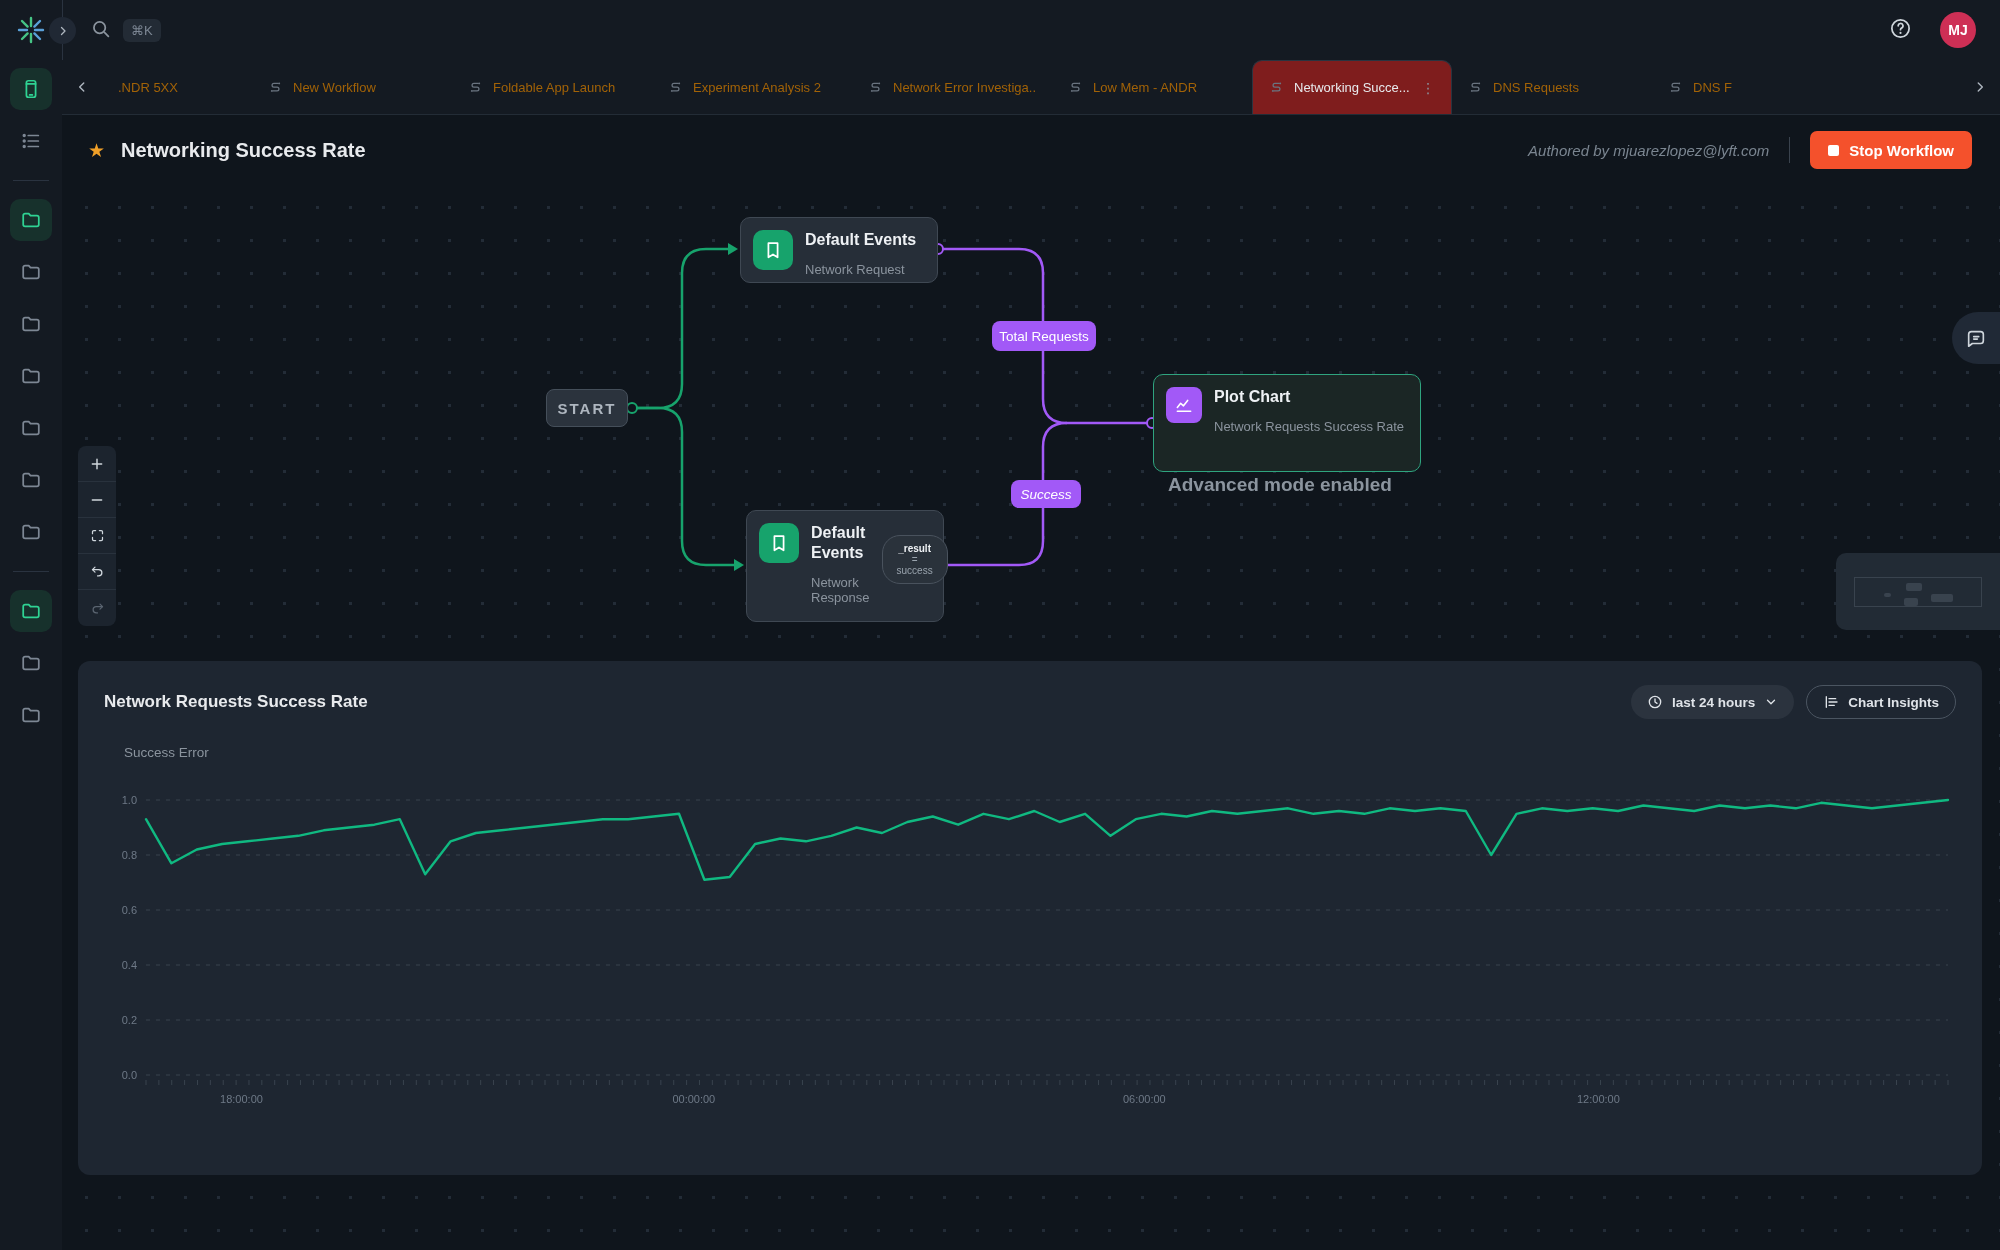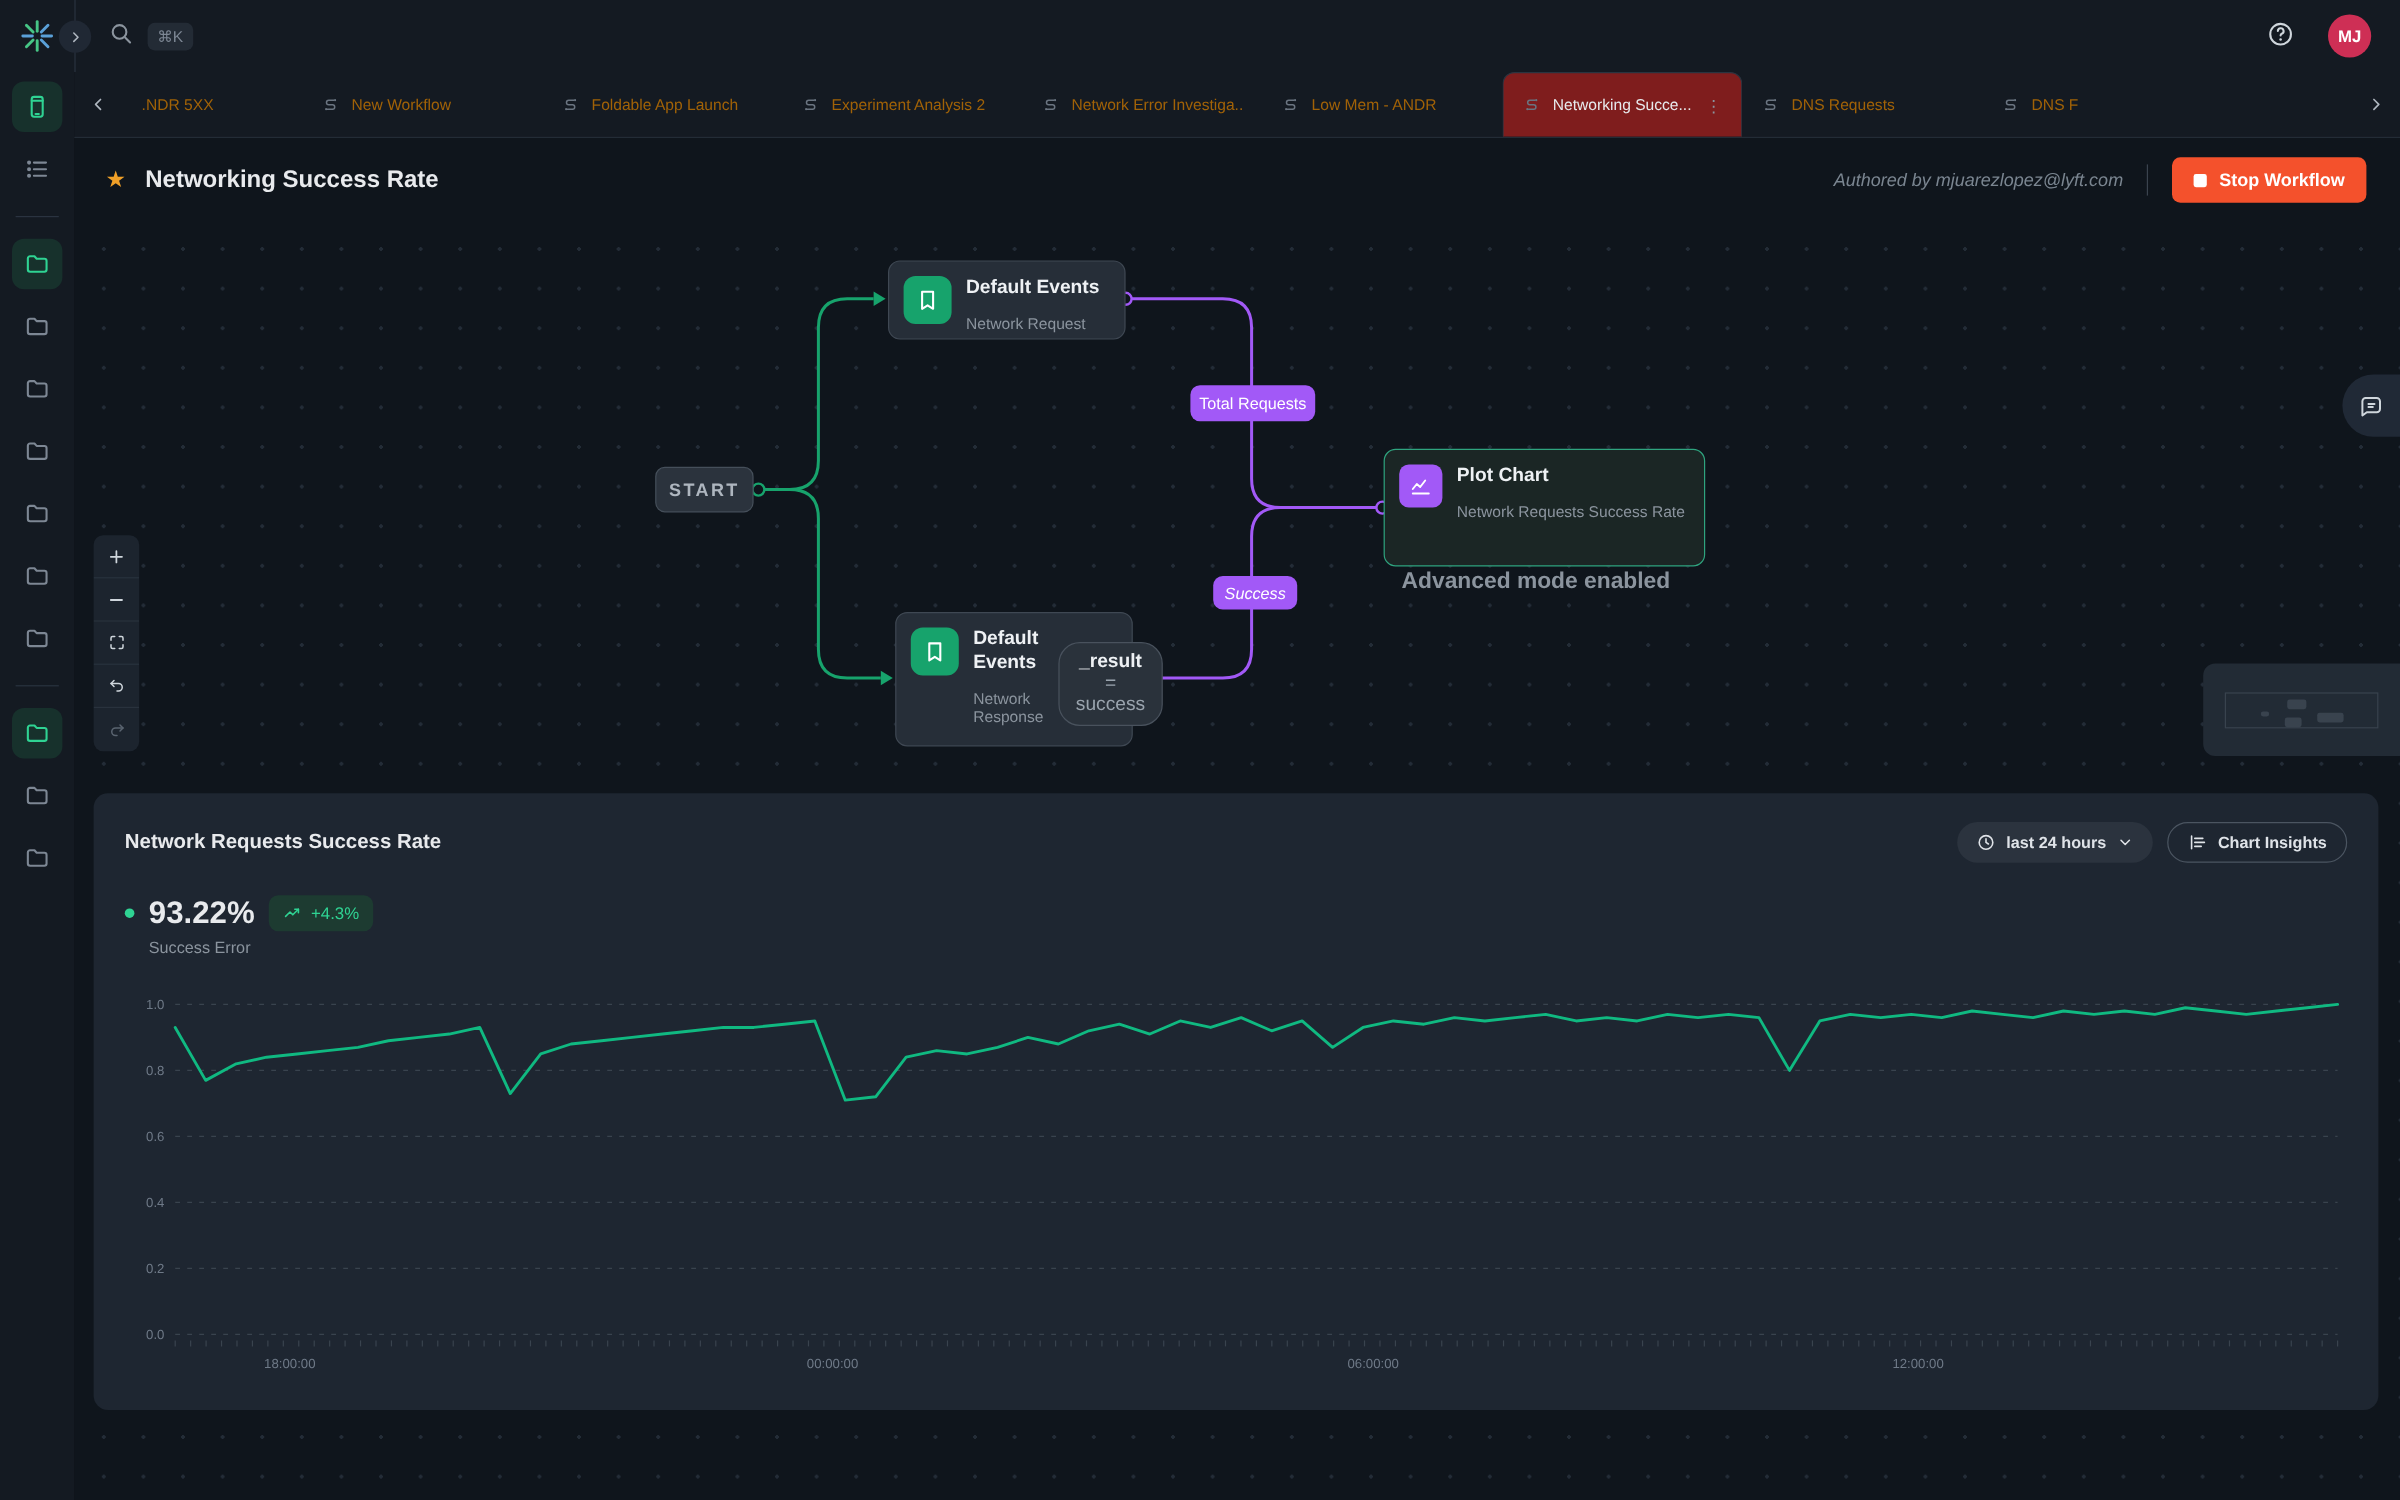--- a/index.html
+++ b/index.html
@@ -62,21 +62,21 @@
   .node .nicon { width:40px; height:40px; border-radius:10px; display:flex; align-items:center; justify-content:center; color:#fff; flex:0 0 auto; }
   .nicon.green { background:#17a36c; }
   .nicon.purple { background:#a259f7; width:36px; height:36px; border-radius:8px; }
   .ntitle { font-size:16px; font-weight:600; color:#eef1f4; line-height:1.25; }
   .nsub { font-size:13px; color:#8b949e; margin-top:12px; }
   .start-node { position:absolute; background:#2b333d; border:1px solid #454f5a; border-radius:8px;
     display:flex; align-items:center; justify-content:center; color:#aeb6bf; font-size:15px; letter-spacing:2px; font-weight:600; }
   .plot-node { background:#1b2625; border:1px solid #2fa47f; flex-wrap:wrap; }
   .plot-note { flex-basis:100%; color:#8b949e; font-size:19px; margin-top:28px; padding-left:2px;font-weight:bold; }
   .cond-badge { flex-basis:100%; margin-top:12px; border:1px solid #49525d; background:#2a323b; border-radius:18px;
-    padding:7px 14px; font-size:16px; text-align:center; color:#9aa4ae; }
+    padding:7px 14px; font-size:10px; text-align:center; color:#9aa4ae; }
   .cond-badge b { color:#eef1f4; }
   .edge-label { position:absolute; background:#a259f7; color:#fff; font-size:13.5px; border-radius:8px;
     display:flex; align-items:center; justify-content:center; }
 
   .zoom-toolbar { position:absolute; left:16px; top:261px; width:38px; background:#1c242e; border-radius:8px; overflow:hidden; }
   .zoom-btn { width:38px; height:36px; background:none; border:none; border-bottom:1px solid #29323d; color:#cfd6dc;
     display:flex; align-items:center; justify-content:center; cursor:pointer; }
   .zoom-btn:last-child { border-bottom:none; }
   .zoom-btn.dim { color:#5a6470; }
 
@@ -481,31 +481,20 @@
             <button class="pill ghost">
               <svg width="16" height="16" viewBox="0 0 24 24" fill="none" stroke="currentColor" stroke-width="2" stroke-linecap="round">
                   <path d="M5 4v16"></path>
                   <path d="M9 7h10M9 12h12M9 17h8"></path>
                 </svg>
               <span>Chart Insights</span>
             </button>
           </div>
 
           <div class="metric">
-            <div class="metric-row">
-              <span class="mdot"></span>
-              <span class="mvalue">93.22%</span>
-              <span class="mbadge">
-                <svg width="16" height="16" viewBox="0 0 24 24" fill="none" stroke="currentColor" stroke-width="2" stroke-linecap="round" stroke-linejoin="round">
-                    <path d="M3 16l5.5-5.5 3.5 3.5L19 7"></path>
-                    <path d="M14.5 7H19v4.5"></path>
-                  </svg>
-                <span>+4.3%</span>
-              </span>
-            </div>
             <div class="mlabel">Success Error</div>
           </div>
 
           <svg class="plot" id="plot" viewBox="0 0 1852 330" preserveAspectRatio="none">
               <line x1="42" y1="12" x2="1844" y2="12" stroke="#39434e" stroke-width="1" stroke-dasharray="4 6"></line>
               <text x="33" y="16" text-anchor="end" font-size="11" fill="#6e7987" font-family="Liberation Sans, sans-serif">1.0</text>
               <line x1="42" y1="66.99999999999999" x2="1844" y2="66.99999999999999" stroke="#39434e" stroke-width="1" stroke-dasharray="4 6"></line>
               <text x="33" y="70.99999999999999" text-anchor="end" font-size="11" fill="#6e7987" font-family="Liberation Sans, sans-serif">0.8</text>
               <line x1="42" y1="122" x2="1844" y2="122" stroke="#39434e" stroke-width="1" stroke-dasharray="4 6"></line>
               <text x="33" y="126" text-anchor="end" font-size="11" fill="#6e7987" font-family="Liberation Sans, sans-serif">0.6</text>

